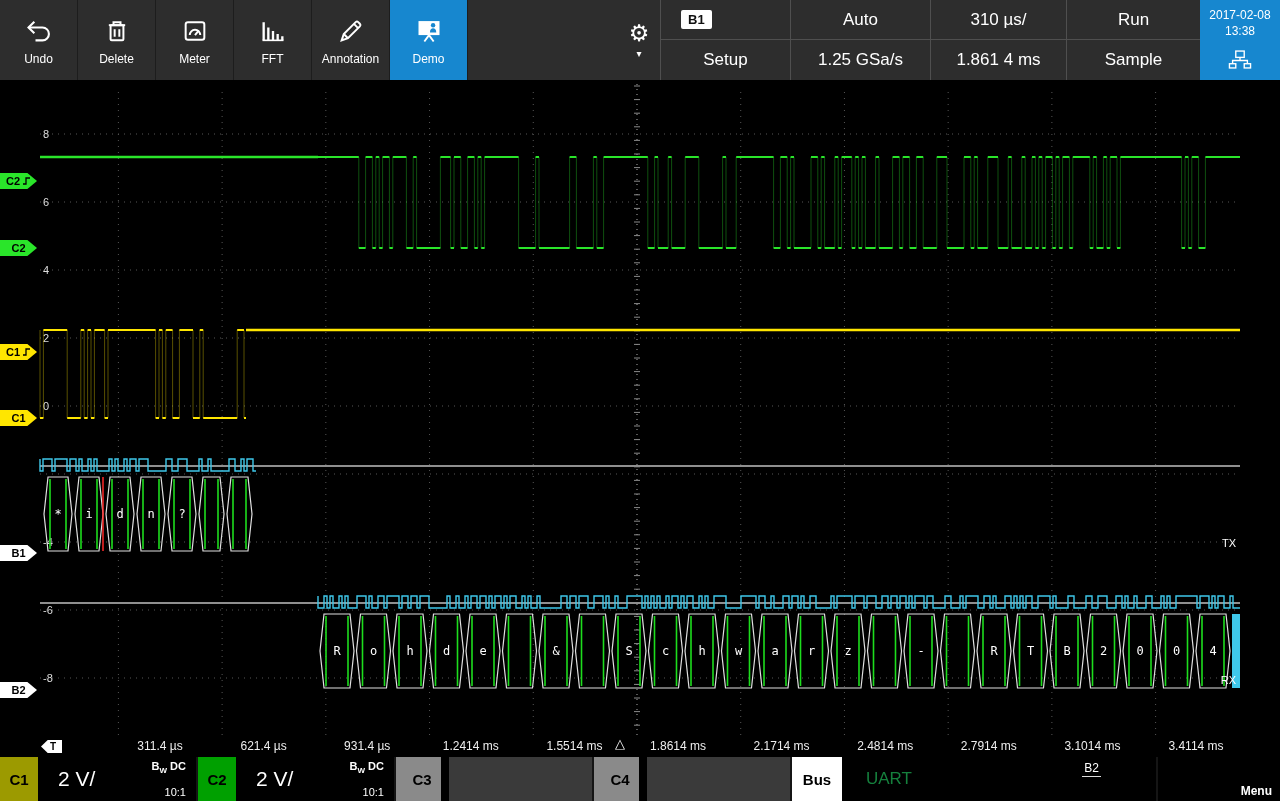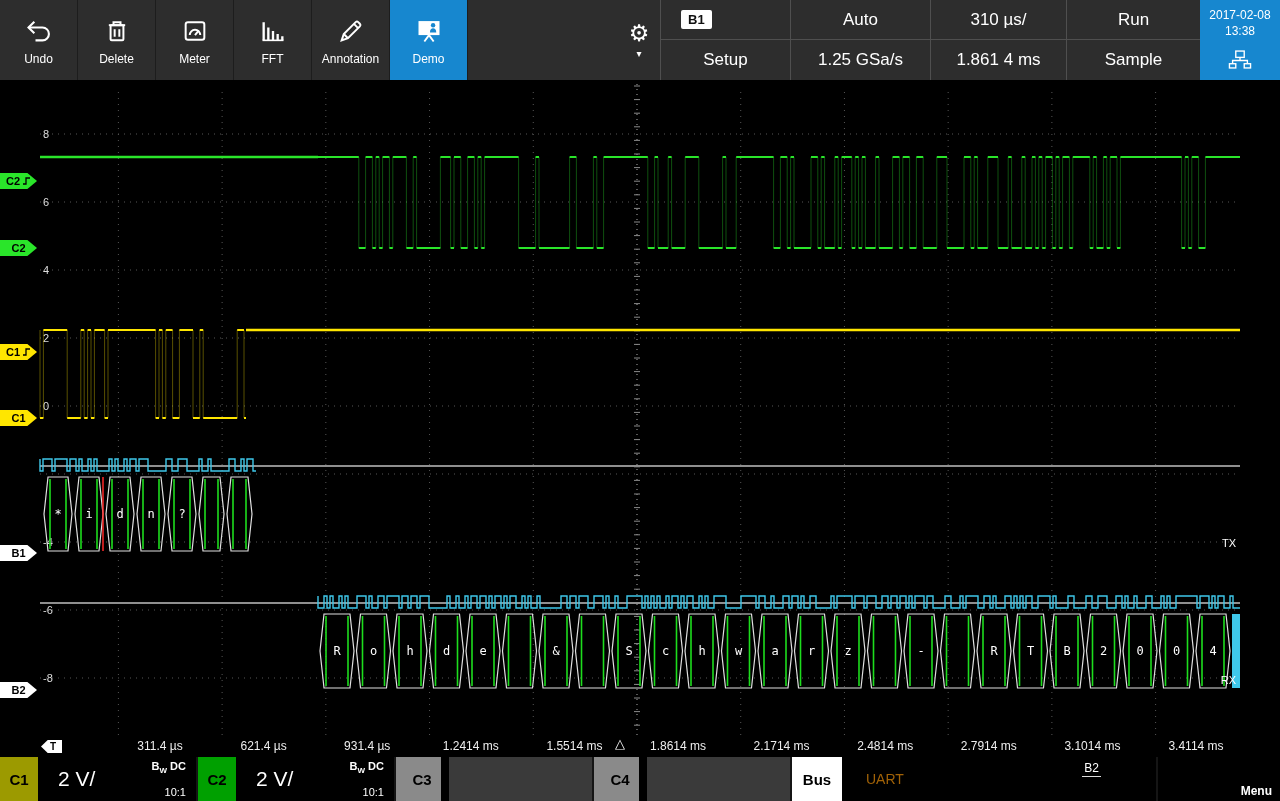--- a/index.html
+++ b/index.html
@@ -47,21 +47,21 @@
   .flab{width:38px;display:flex;align-items:center;justify-content:center;color:#000;font-weight:bold;font-size:15px;}
   .flab.c1{background:#9c9a00;} .flab.c2{background:#00a000;} .flab.gray{background:#8a8a8a;padding-left:7px;}
   .finfo{flex:1;position:relative;background:#000;margin-left:8px;}
   .finfo.off{background:#3a3a3a;}
   .fscale{position:absolute;left:12px;top:50%;transform:translateY(-50%);font-size:21px;color:#fff;}
   .fbw{position:absolute;right:10px;top:3px;font-size:11px;color:#fff;font-weight:bold;}
   .fbw sub{font-size:8px;}
   .fprobe{position:absolute;right:10px;bottom:3px;font-size:11px;color:#fff;}
   .fbus{width:366px;display:flex;height:44px;border-right:2px solid #151515;box-sizing:border-box;cursor:pointer;}
   .flab.buslab{width:50px;background:#fff;}
-  .bustype{position:absolute;left:16px;top:50%;transform:translateY(-50%);font-size:14px;color:#a16207;}
+  .bustype{position:absolute;left:16px;top:50%;transform:translateY(-50%);font-size:17px;color:#15803d;}
   .busbadge{position:absolute;right:55px;top:4px;font-size:12px;color:#fff;border-bottom:1px solid #ddd;padding:0 2px 1px;}
   .fmenu{width:122px;position:relative;background:#000;cursor:pointer;}
   .menutxt{position:absolute;right:8px;bottom:3px;font-size:12px;color:#fff;font-weight:bold;}
   .rs-logo{position:absolute;left:22px;top:-24px;width:66px;height:66px;}
   .diamond{position:absolute;left:11px;top:11px;width:44px;height:44px;transform:rotate(45deg);
            background:linear-gradient(135deg,#4fc3f1,#1065a8);border:2px solid #bfe8fa;border-radius:8px;box-sizing:border-box;}
   .rstxt{position:absolute;left:0;top:0;width:66px;height:66px;display:flex;align-items:center;justify-content:center;
          color:#fff;font-weight:bold;font-size:15px;}
 </style>
 </head>

